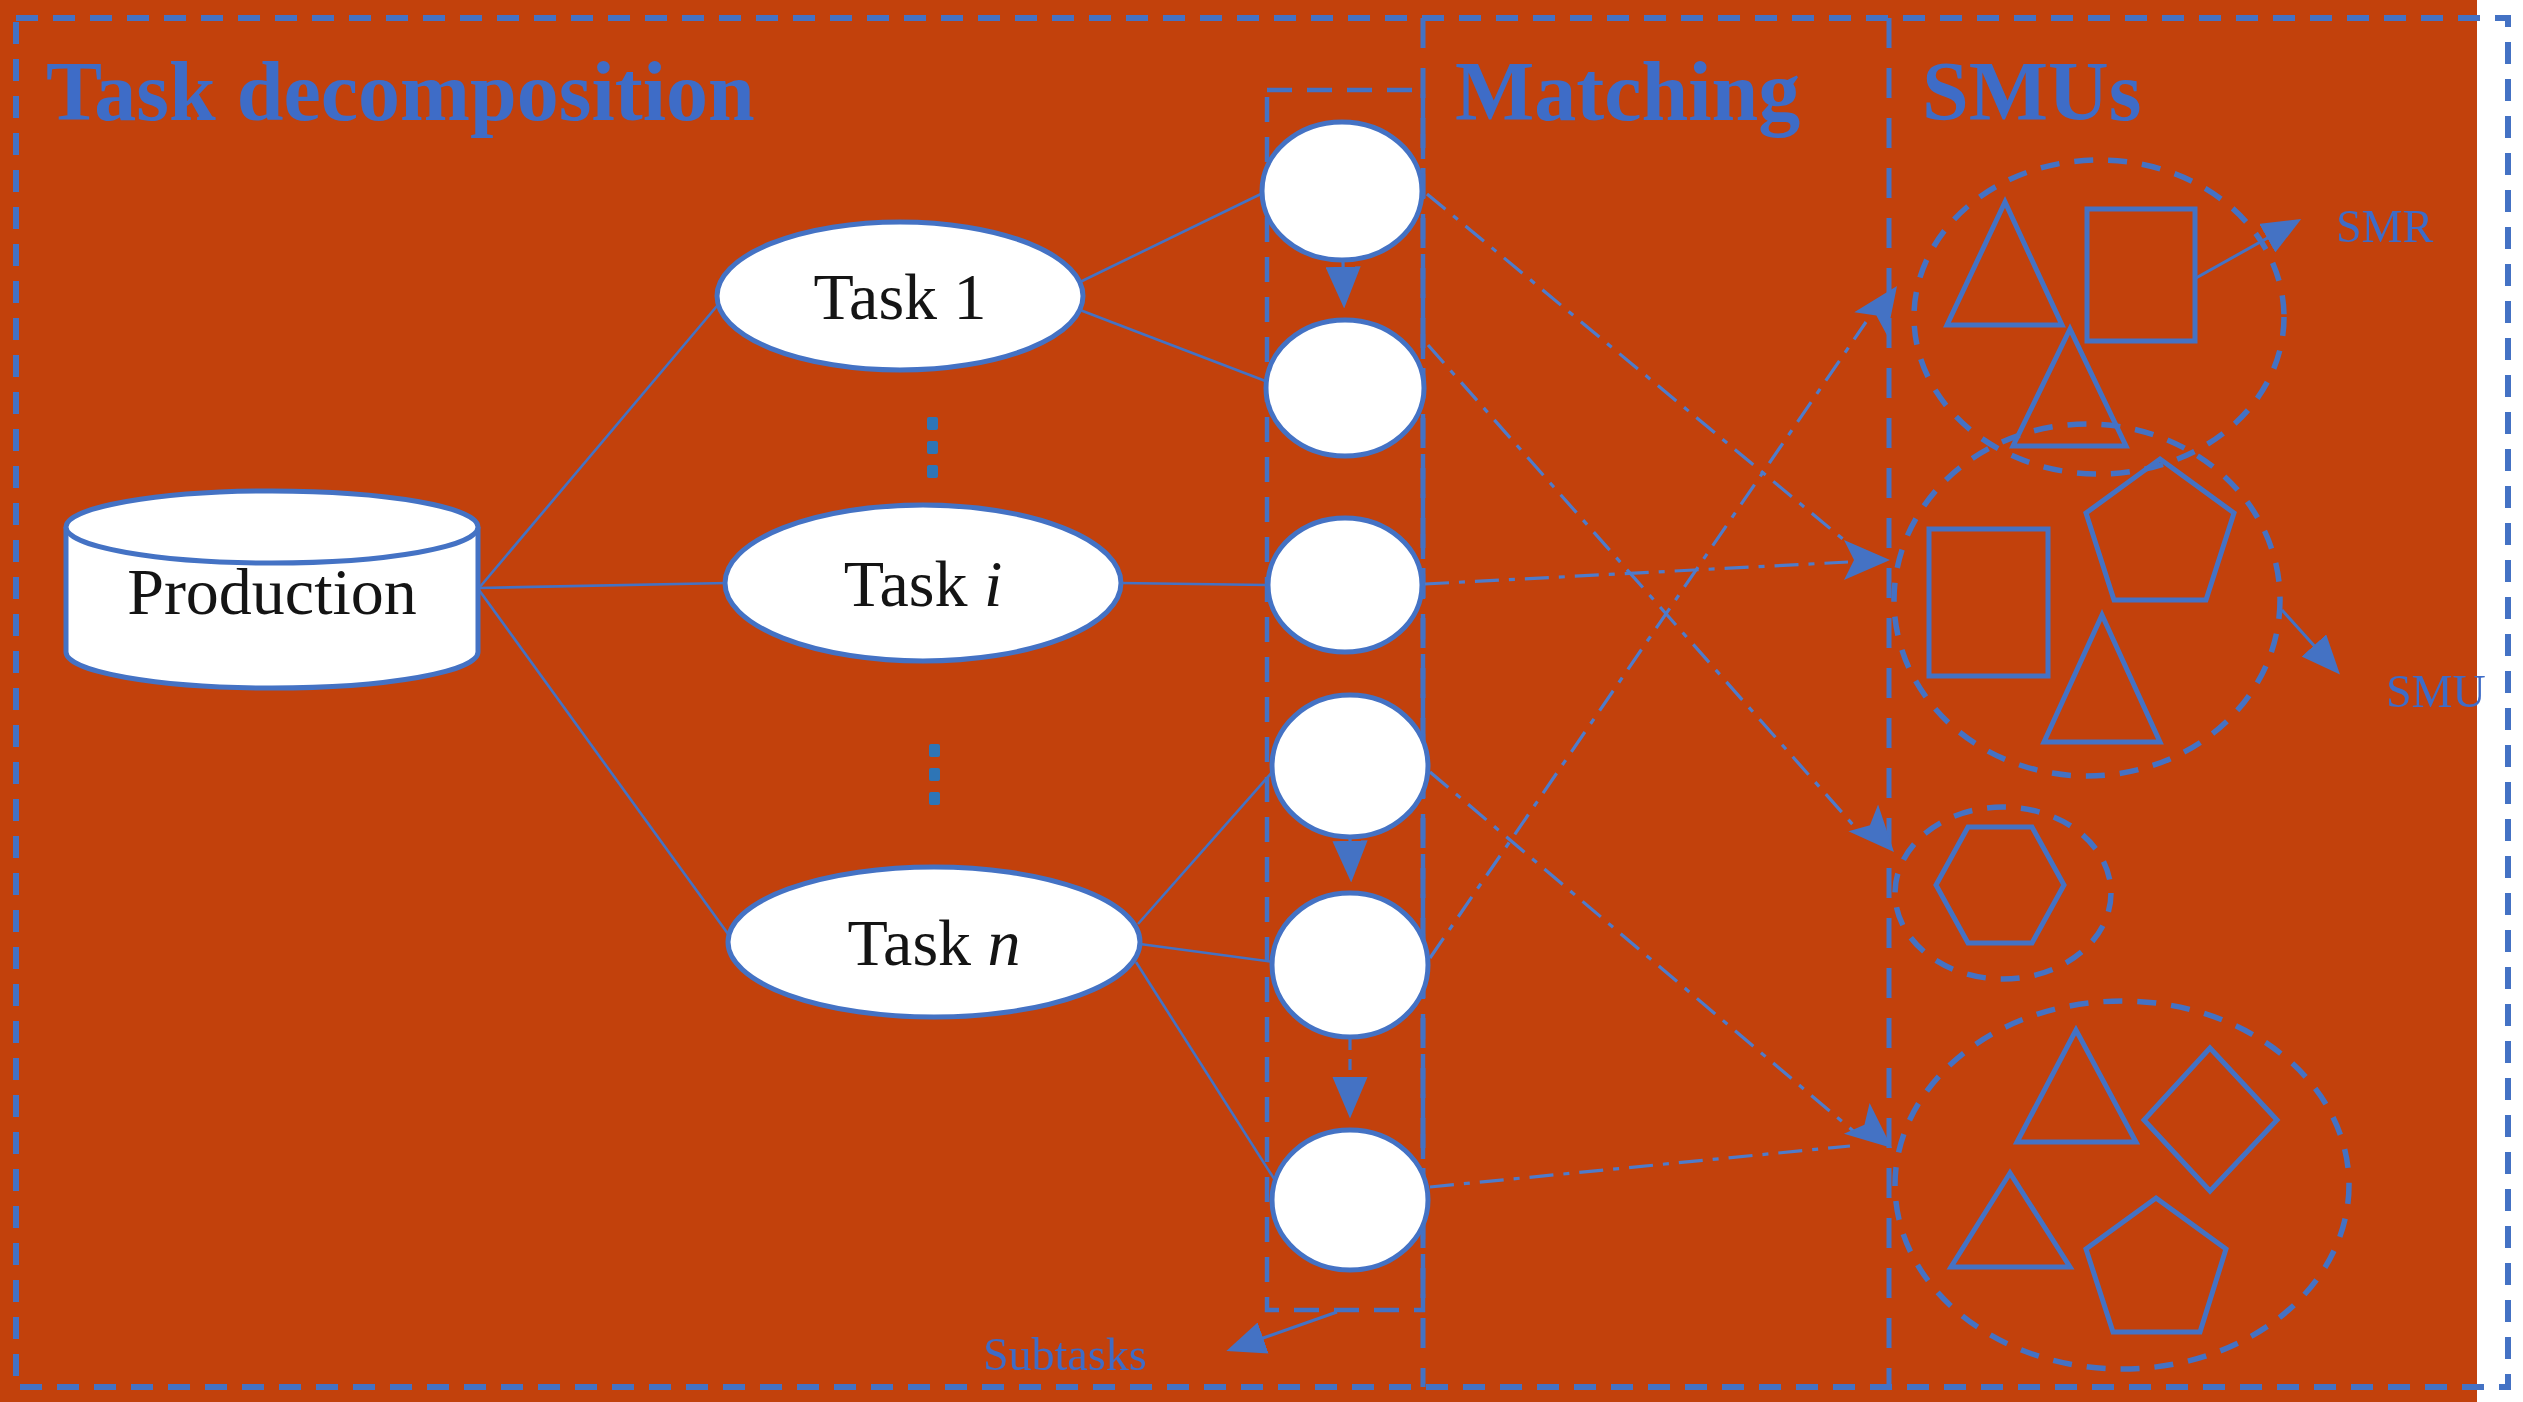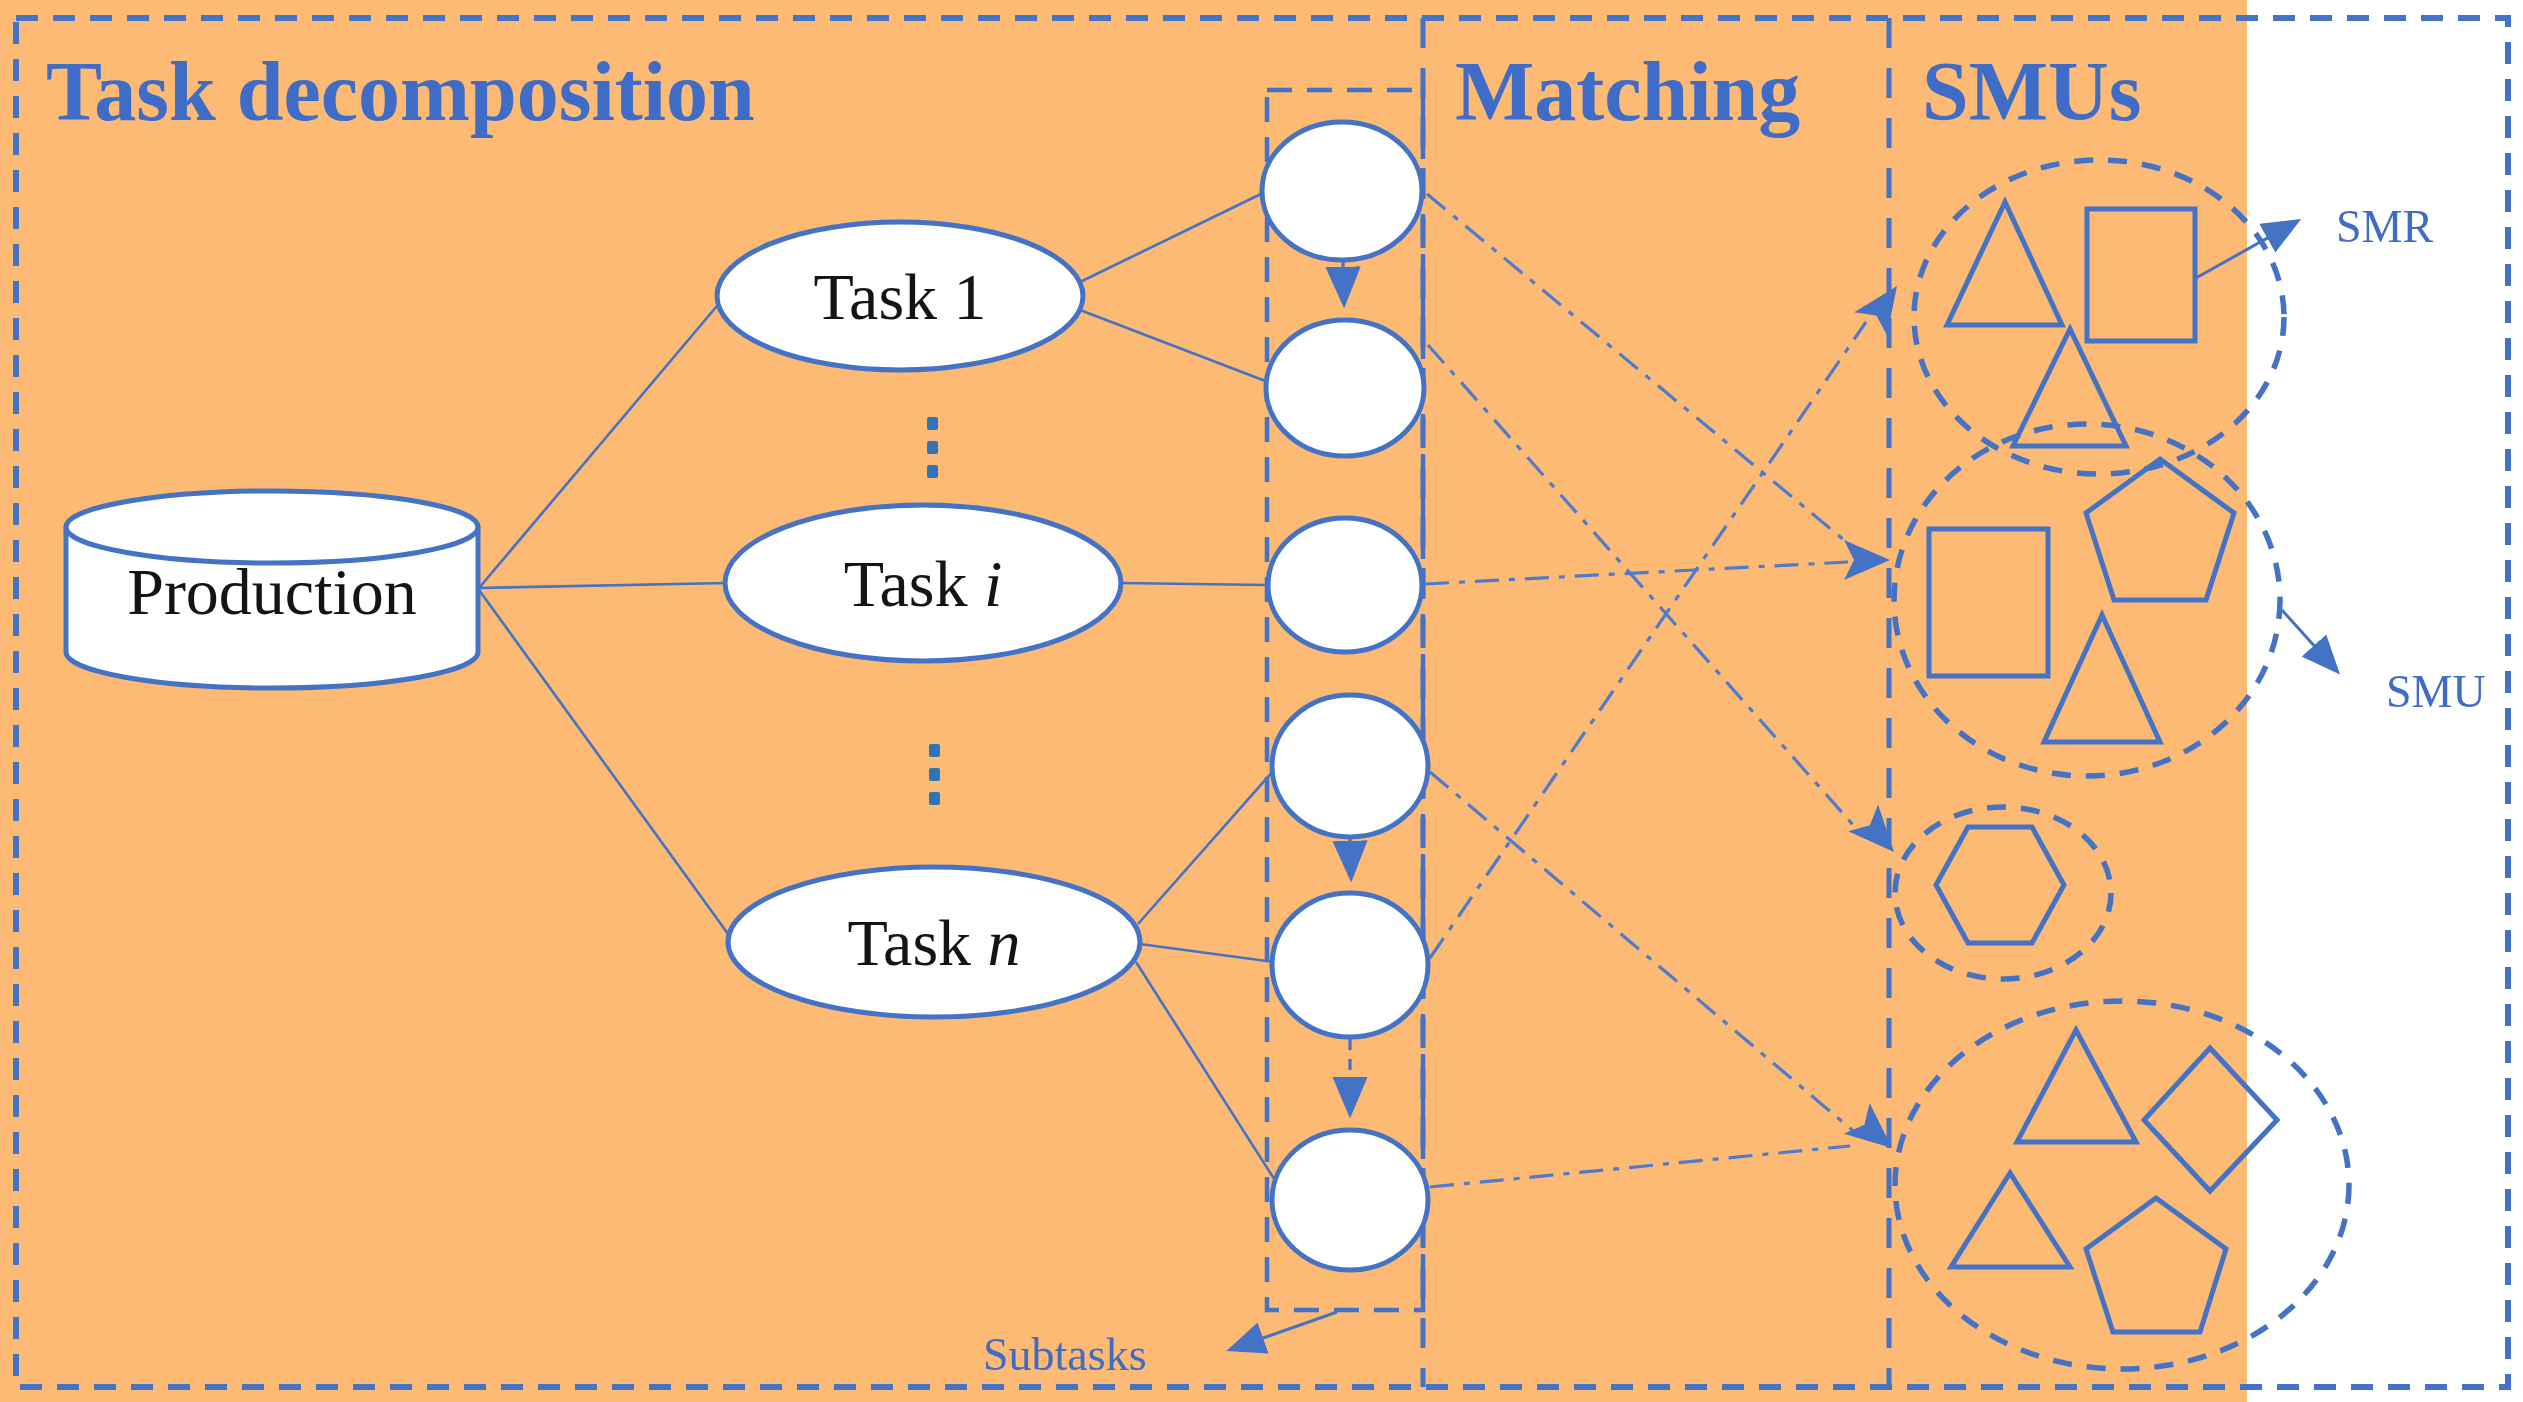--- a/index.html
+++ b/index.html
@@ -1,16 +1,16 @@
 <!DOCTYPE html>
 <html><head>
 <meta charset="utf-8">
 <style>
   html,body{margin:0;padding:0;background:#ffffff;}
-  .stage{width:2247px;height:1402px;position:relative;background:#fdba74;}
+  .stage{width:2477px;height:1402px;position:relative;background:#c2410c;}
   svg{display:block;}
   text{font-family:"Liberation Serif","DejaVu Serif",serif;}
   .section-title{font-size:84px;font-weight:bold;fill:#3E6CC7;}
   .node-label{font-size:66px;fill:#141414;text-anchor:middle;}
   .small-label{font-size:46px;fill:#3E6CC7;}
   .ital{font-style:italic;}
   .blue-line{stroke:#4472C4;fill:none;}
   .thin{stroke-width:2.6;}
   .shape{stroke:#4472C4;stroke-width:5;fill:none;}
   .white-shape{stroke:#4472C4;stroke-width:5;fill:#ffffff;}

